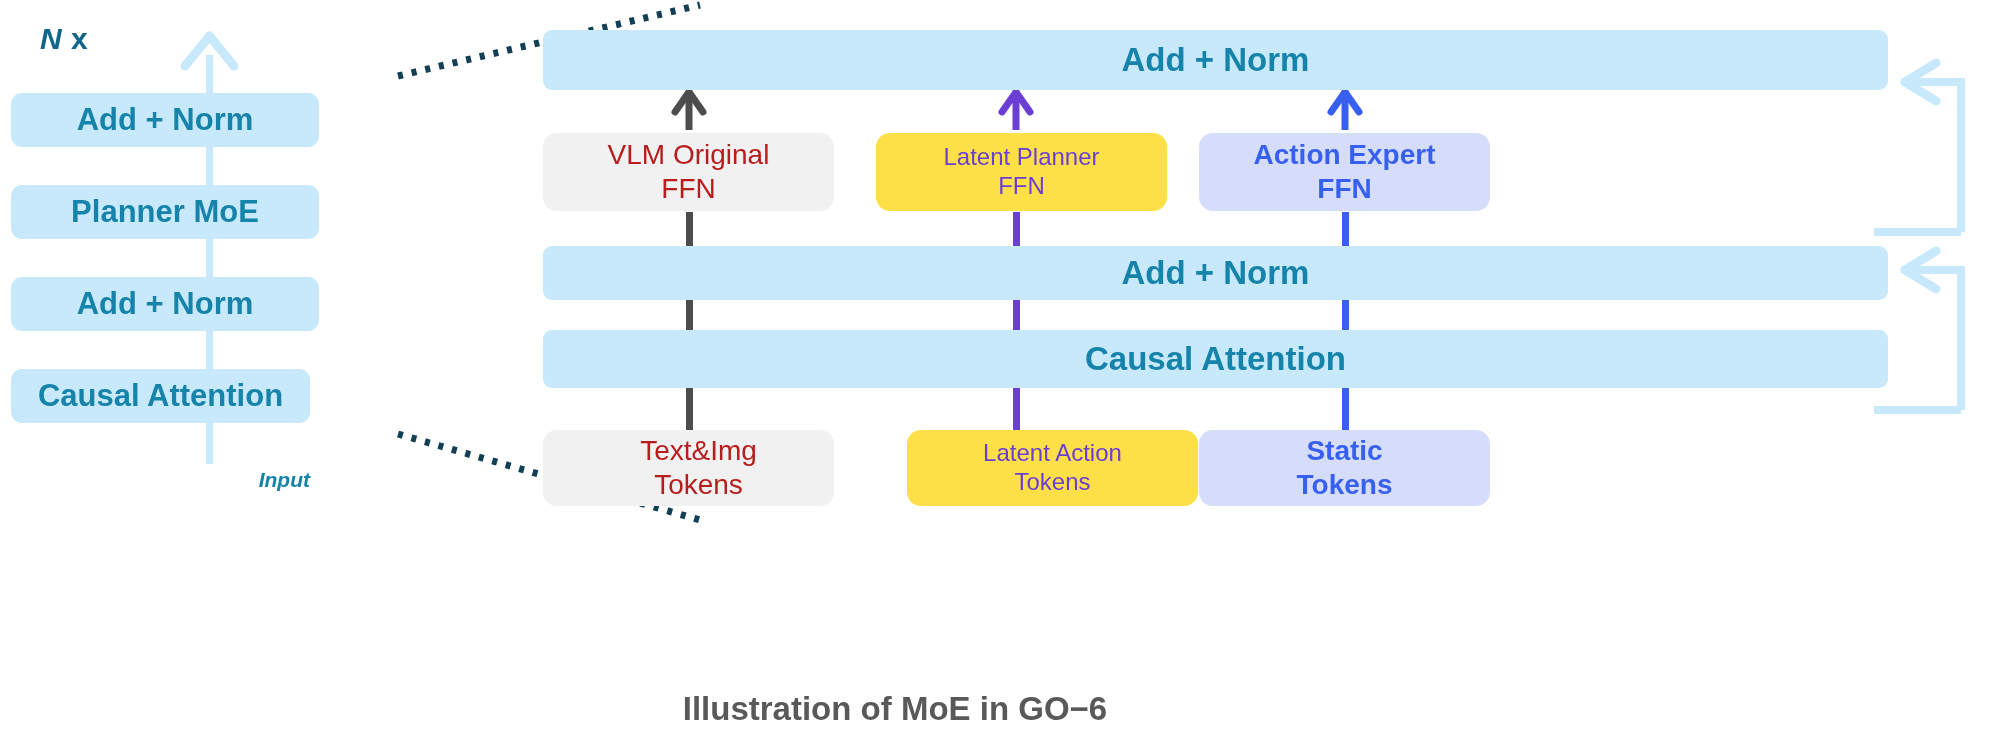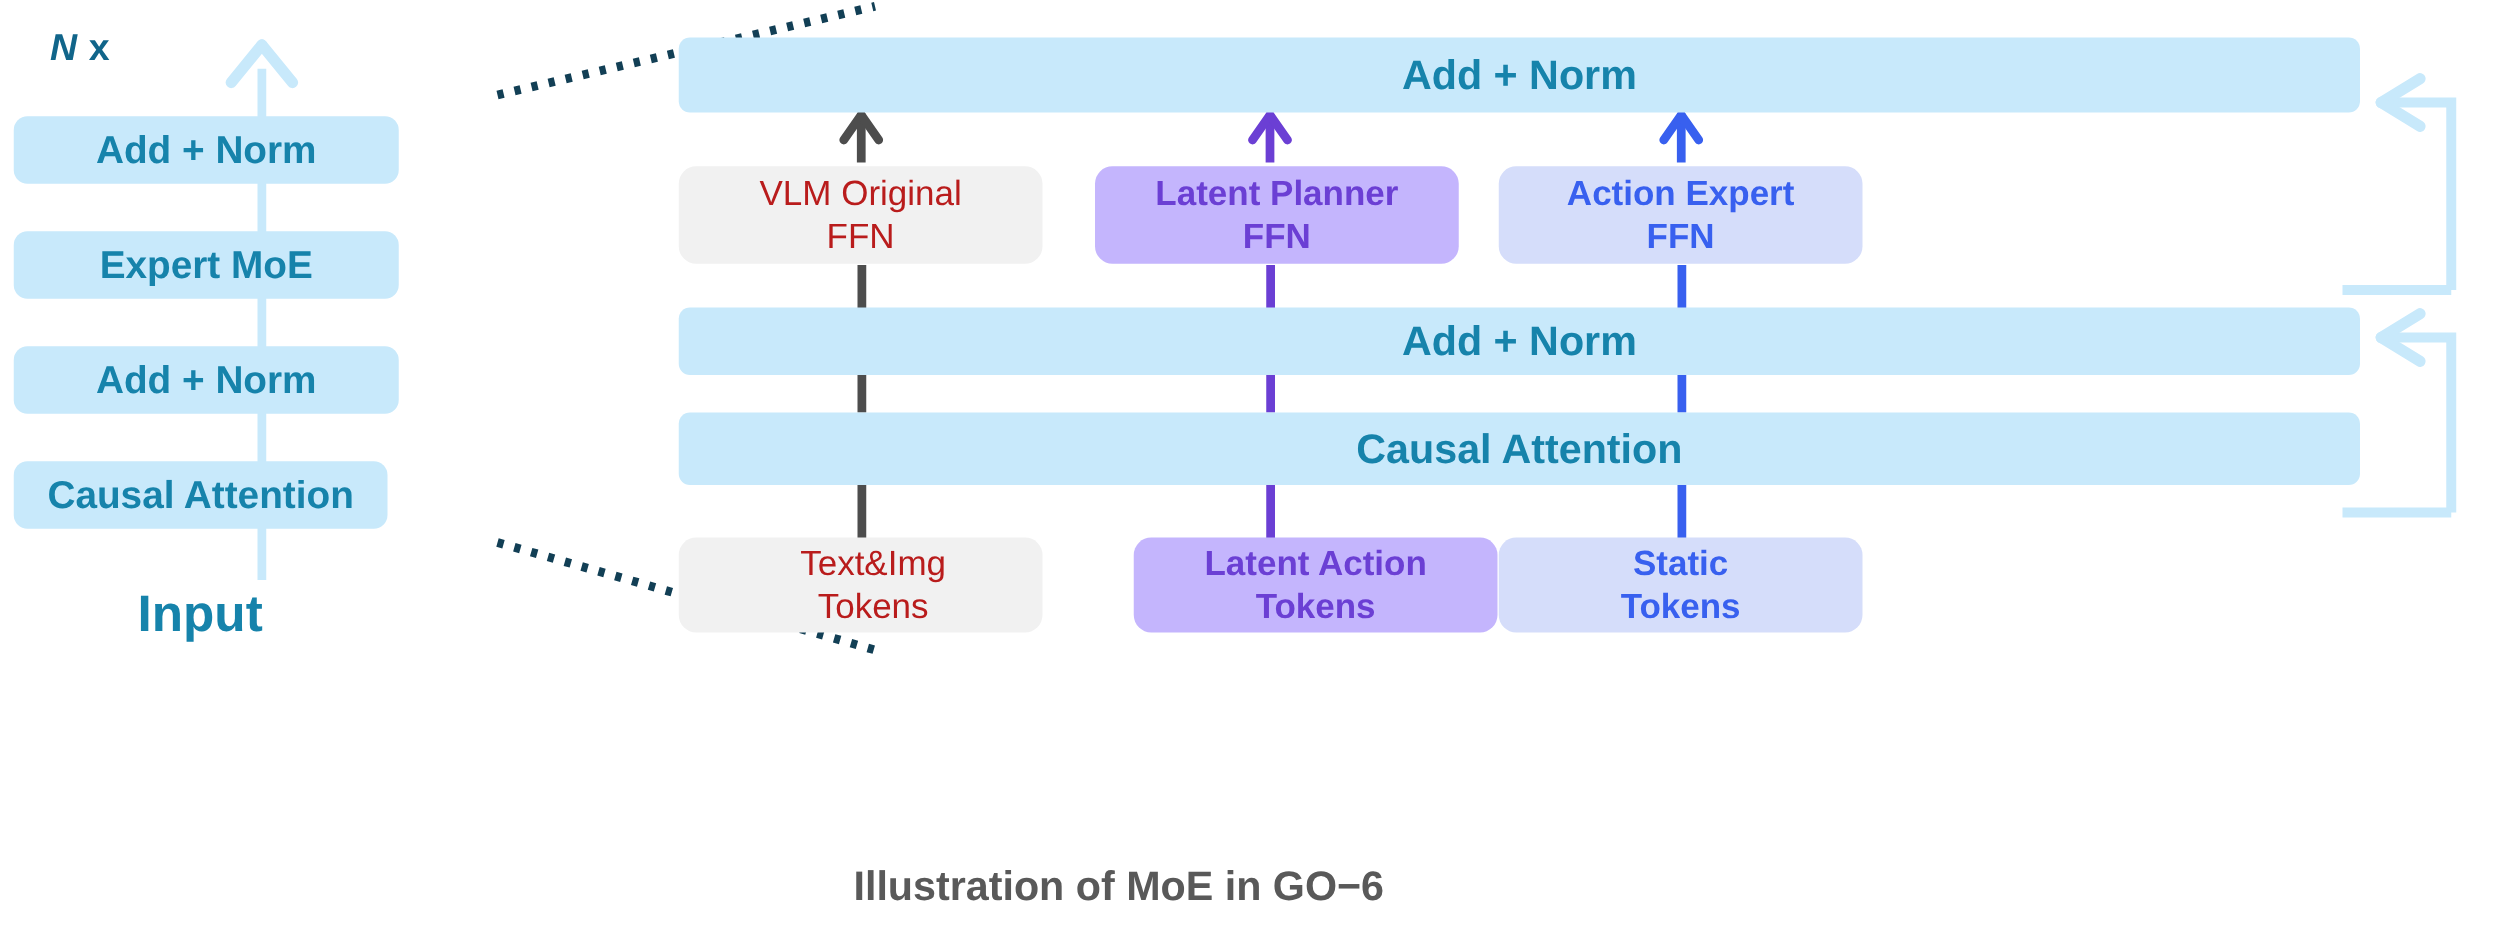--- a/index.html
+++ b/index.html
@@ -52,22 +52,23 @@
     font-weight: bold;
     letter-spacing: 0.5px;
   }
   #nx-label .italic-n {
     font-style: italic;
   }
   #input-label {
     position: absolute;
     color: #1683ab;
     font-weight: bold;
-    font-size: 41px;
-    text-align: left;
+    font-size: 21px;
+    text-align: right;
+    font-style: italic;
   }
 
   
   .spine {
     position: absolute;
     background: #c8e9fb;
   }
 
   
   .rt-wide {
@@ -78,24 +79,24 @@
     border-radius: 9px;
   }
   .rt-grey {
     background: #f1f1f1;
     color: #b91c1c;
     font-size: 28px;
     font-weight: normal;
     border-radius: 14px;
   }
   .rt-purple {
-    background: #c4b5fd;
+    background: #fde047;
     color: #6b3fd4;
-    font-size: 28px;
-    font-weight: bold;
+    font-size: 24px;
+    font-weight: normal;
     border-radius: 14px;
   }
   .rt-blue {
     background: #d5ddfa;
     color: #3860ef;
     font-size: 28px;
     font-weight: bold;
     border-radius: 14px;
   }
 
@@ -179,21 +180,21 @@
       <path d="M 1345 92 L 1345 130" stroke="#3860ef" stroke-width="7" fill="none"></path>
       <path d="M 1345 92 L 1331 112" stroke="#3860ef" stroke-width="7" stroke-linecap="round" fill="none"></path>
       <path d="M 1345 92 L 1359 112" stroke="#3860ef" stroke-width="7" stroke-linecap="round" fill="none"></path>
     </g>
   </svg>
 
   <div class="block lt-block" style="left:11px; top:93px; width:308px; height:54px;">
     <span>Add + Norm</span>
   </div>
   <div class="block lt-block" style="left:11px; top:185px; width:308px; height:54px;">
-    <span>Expert MoE</span>
+    <span>Planner MoE</span>
   </div>
   <div class="block lt-block" style="left:11px; top:277px; width:308px; height:54px;">
     <span>Add + Norm</span>
   </div>
   <div class="block lt-block" style="left:11px; top:369px; width:299px; height:54px;">
     <span>Causal Attention</span>
   </div>
 
   <div id="input-label" style="left:110px; top:468px; width:200px;">Input</div>
 

